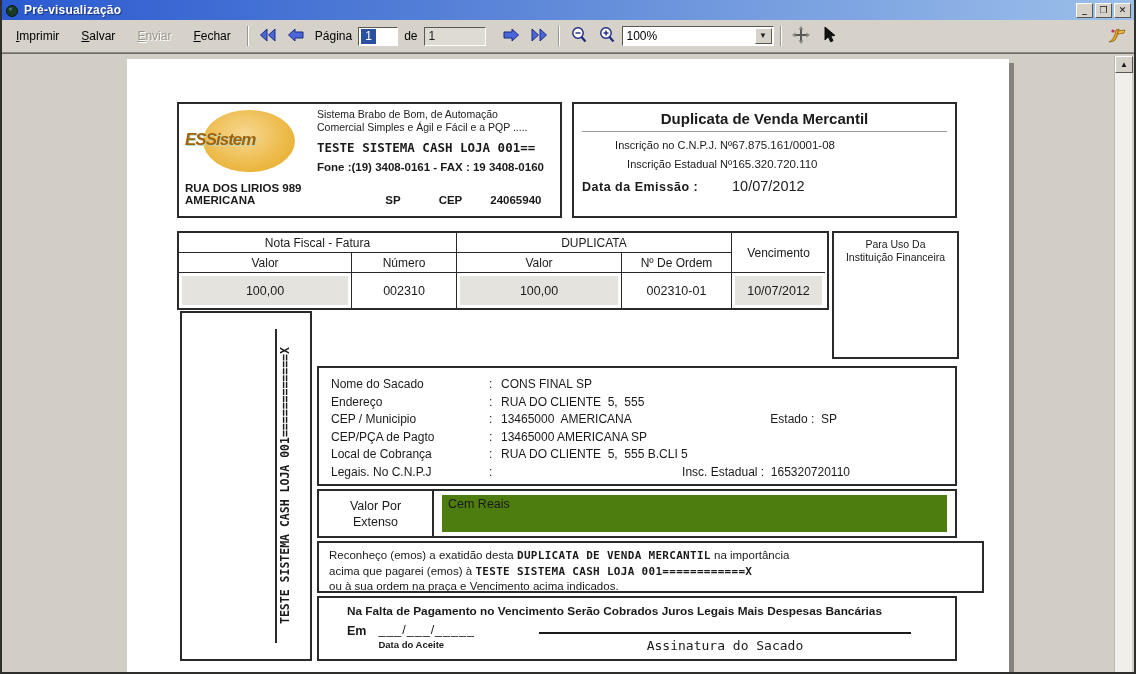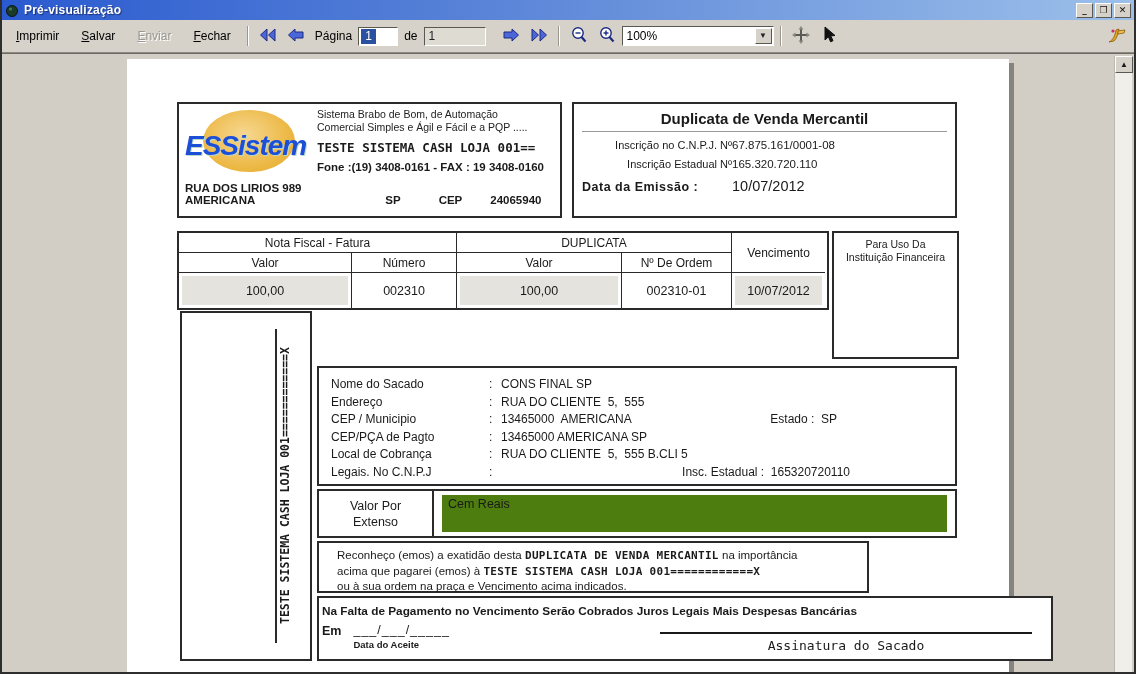--- a/index.html
+++ b/index.html
@@ -54,21 +54,21 @@
     box-shadow:5px 4px 0 rgba(92,90,84,.65); color:#1a1a1a; }
   .box { position:absolute; border:2px solid #2a2a2a; background:#fff; }
 
   
   .hdr-left { left:50px; top:43px; width:385px; height:116px; padding:4px 6px 2px 6px; }
   .hdr-top { display:flex; }
   .logo { position:relative; width:128px; height:72px; flex:none; }
   .logo-ellipse { position:absolute; left:18px; top:2px; width:92px; height:62px; border-radius:50%;
     background:radial-gradient(ellipse at 45% 40%, #f6d892 0%, #eebc4e 55%, #e2a81e 100%); }
   .logo-text { position:absolute; left:0px; top:22px; width:128px; font-weight:bold; font-style:italic;
-    font-size:28px; color:#1d4ed8; letter-spacing:-1px; text-shadow:1px 1px 0 #b8d8c8; }
+    font-size:17px; color:#a16207; letter-spacing:-1px; text-shadow:1px 1px 0 #b8d8c8; }
   .hdr-rcol { flex:1; padding-left:4px; }
   .tagline { font-size:10.5px; line-height:13px; color:#222; }
   .coname { font-family:"DejaVu Sans Mono", monospace; font-weight:bold; font-size:12.5px; margin-top:6px; white-space:nowrap; }
   .cophone { font-weight:bold; font-size:11.5px; margin-top:6px; white-space:nowrap; }
   .coaddr { font-weight:bold; font-size:11.5px; margin-top:2px; }
   .cocity-row { font-weight:bold; font-size:11.5px; display:flex; }
   .cocity-row .st { margin-left:130px; }
   .cocity-row .ceplbl { margin-left:38px; }
   .cocity-row .cepval { margin-left:28px; }
 
@@ -115,25 +115,25 @@
   .srow.r-municipio .sx { margin-right:108px; }
   .srow.r-cnpj .sx { margin-right:95px; }
 
   
   .ext-label { left:190px; top:430px; width:117px; height:49px; display:flex; flex-direction:column;
     align-items:center; justify-content:center; font-size:12.5px; line-height:16px; }
   .ext-value { left:305px; top:430px; width:525px; height:49px; padding:4px 8px; background:#fff; }
   .ext-fill { width:100%; height:100%; background:#4d7c0f; padding:2px 6px; font-size:12.5px; }
 
   
-  .decl-box { left:190px; top:482px; width:552px; height:52px; padding:5px 18px; font-size:11.5px; line-height:14.5px; }
+  .decl-box { left:190px; top:482px; width:667px; height:52px; padding:5px 10px; font-size:11.5px; line-height:14.5px; }
   .decl-box b { font-family:"DejaVu Sans Mono", monospace; font-size:11px; letter-spacing:0.3px; }
 
   
-  .foot-box { left:190px; top:537px; width:736px; height:65px; padding:6px 3px; }
+  .foot-box { left:190px; top:537px; width:640px; height:65px; padding:6px 28px; }
   .foot-warn { font-size:11.8px; font-weight:600; }
   .foot-row { display:flex; margin-top:6px; align-items:flex-start; }
   .em-lbl { font-size:12.5px; font-weight:600; }
   .date-block { margin-left:12px; text-align:left; }
   .date-slots { font-size:12.5px; letter-spacing:1px; line-height:12px; }
   .aceite { font-size:9.5px; font-weight:600; margin-top:3px; }
   .sig-block { margin-left:auto; margin-right:16px; width:372px; text-align:center; }
   .sig-line { border-bottom:2px solid #1a1a1a; height:10px; }
   .sig-label { font-size:13px; margin-top:4px; font-family:"DejaVu Sans Mono", monospace; }
 </style>

